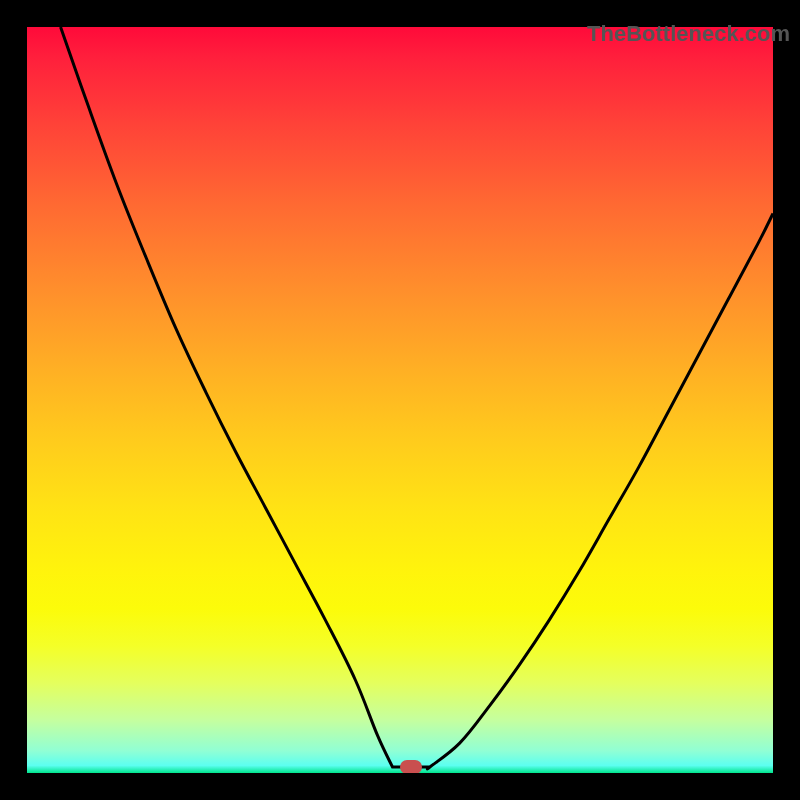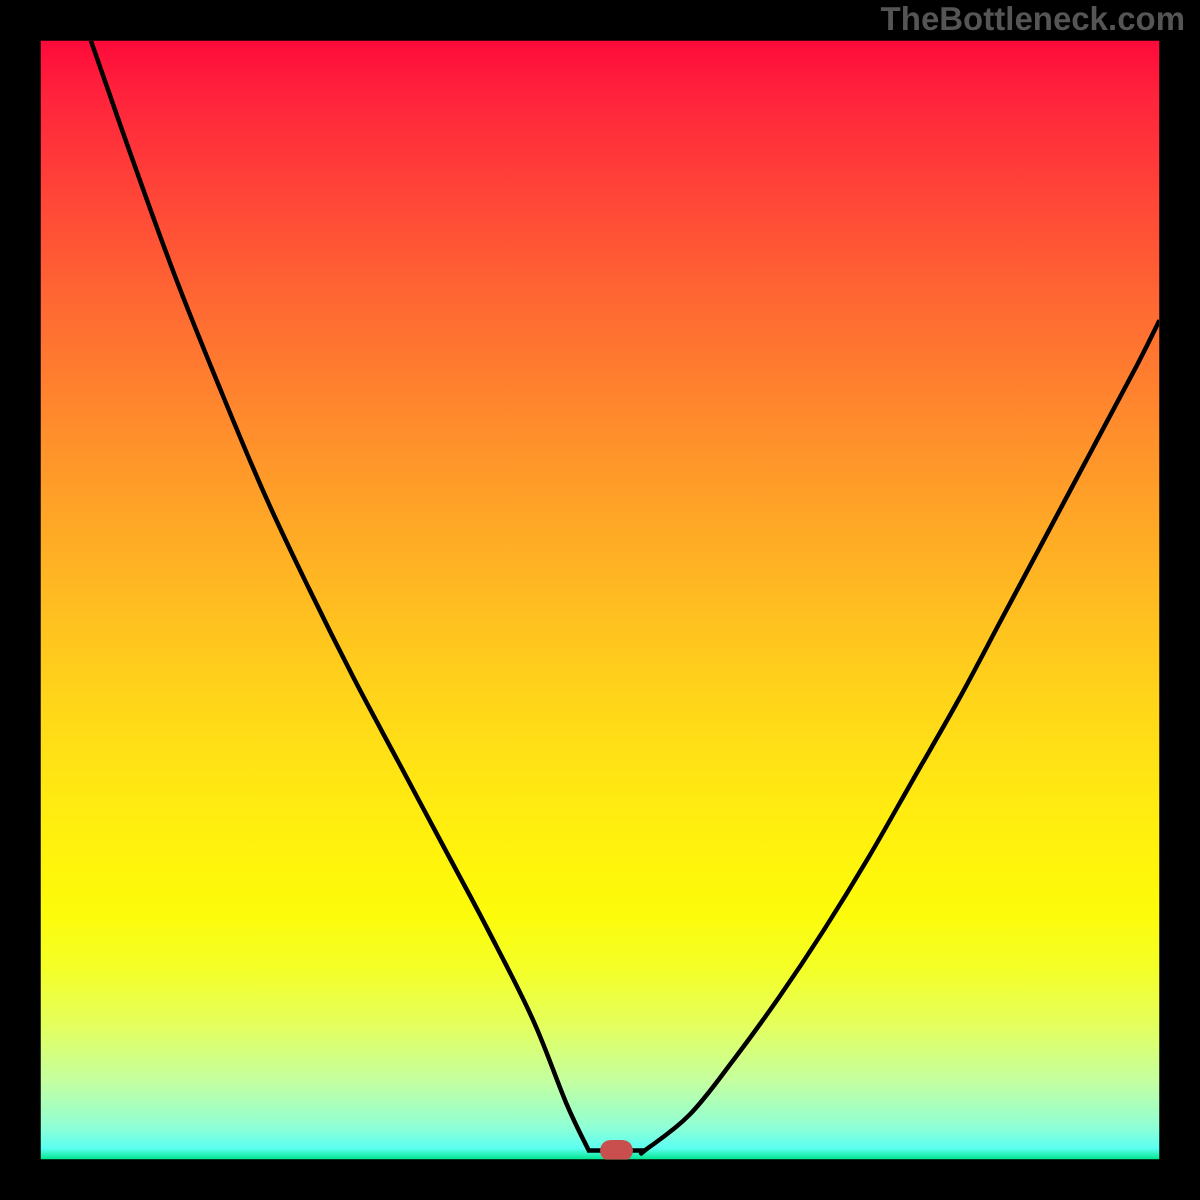--- a/index.html
+++ b/index.html
@@ -13,21 +13,21 @@
   }
   .chart-container {
     position: absolute;
     top: 0;
     left: 0;
     width: 800px;
     height: 800px;
   }
   .watermark {
     position: absolute;
-    top: 0;
+    top: 21px;
     right: 10px;
     color: #555;
     font-size: 22px;
     font-weight: bold;
     z-index: 10;
   }
   .plot-area {
     position: absolute;
     left: 27px;
     top: 27px;

